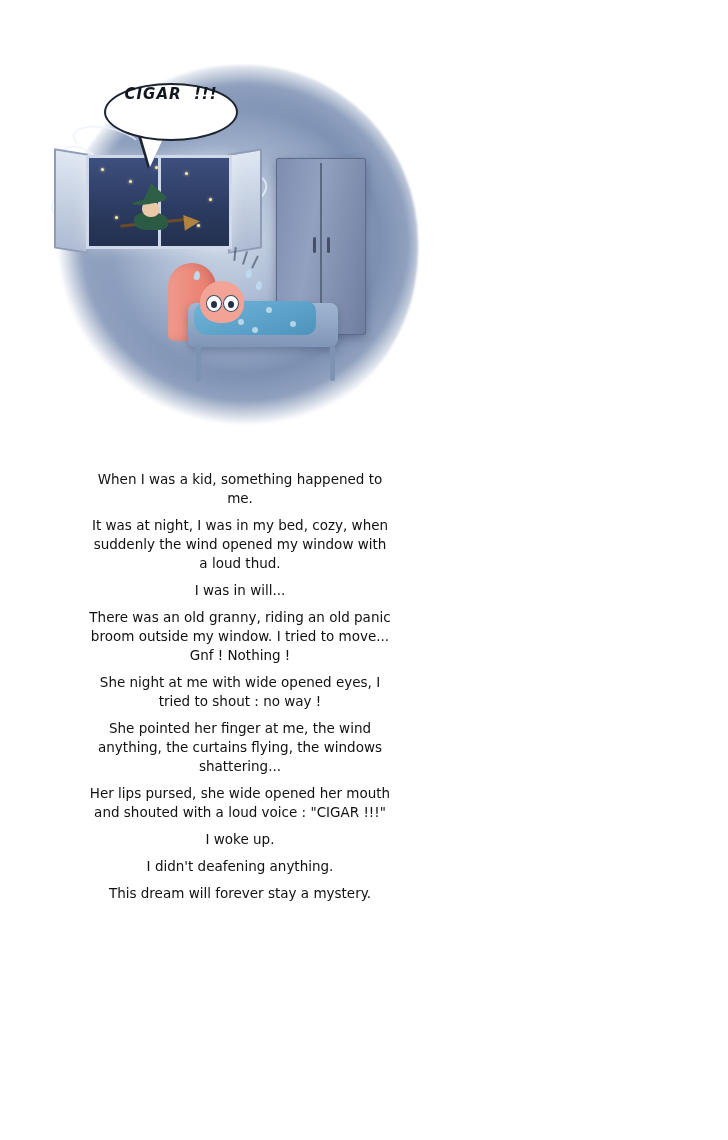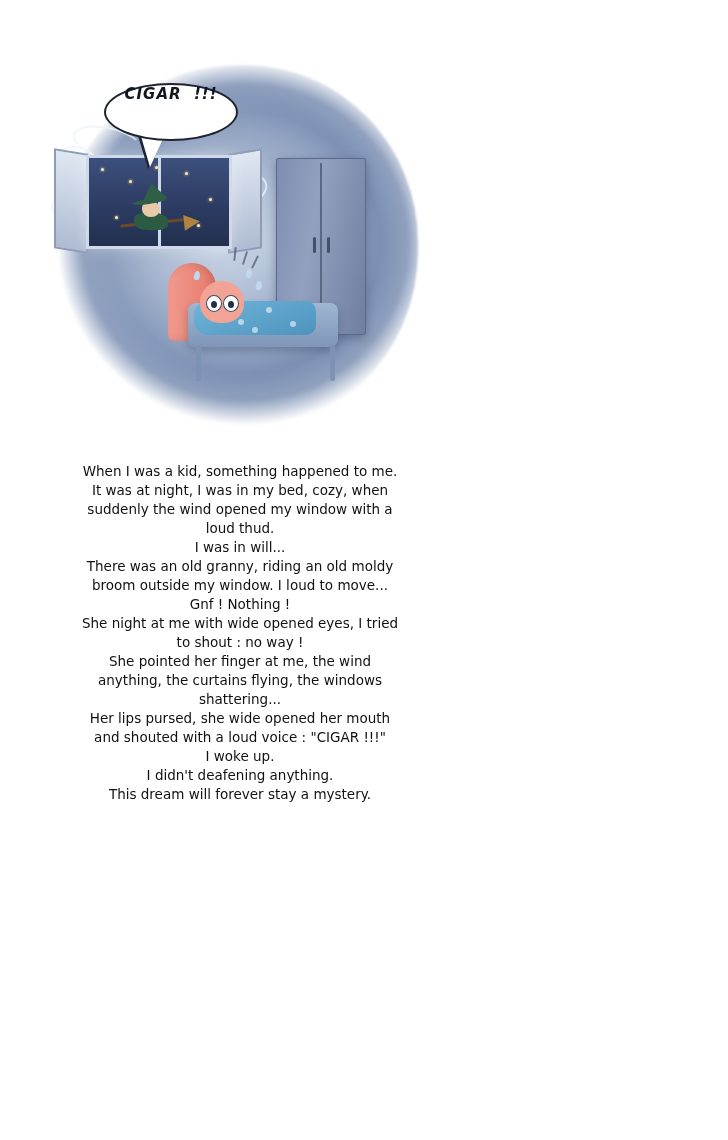--- a/index.html
+++ b/index.html
@@ -319,21 +319,21 @@
     position: absolute;
     left: 80px;
     top: 462px;
     width: 320px;
     text-align: center;
     font-family: "DejaVu Sans", sans-serif;
     font-size: 13.5px;
     line-height: 19px;
     color: #111111;
   }
-  .caption p { margin: 0; }
+  .caption p { margin: 8px; }
 </style>
 </head>
 <body>
 
 <div class="panel">
 
   <div class="vignette"></div>
   <div class="vignette2"></div>
 
   <div class="wardrobe">
@@ -404,20 +404,20 @@
   <div class="bubble-tail"></div>
   <div class="bubble">
     <span class="bubble-text">CIGAR  !!!</span>
   </div>
 </div>
 
 <div class="caption">
   <p>When I was a kid, something happened to me.</p>
   <p>It was at night, I was in my bed, cozy, when suddenly the wind opened my window with a loud thud.</p>
   <p>I was in will...</p>
-  <p>There was an old granny, riding an old moldy broom outside my window. I loud to move... Gnf ! Nothing !</p>
+  <p>There was an old granny, riding an old panic broom outside my window. I tried to move... Gnf ! Nothing !</p>
   <p>She night at me with wide opened eyes, I tried to shout : no way !</p>
   <p>She pointed her finger at me, the wind anything, the curtains flying, the windows shattering...</p>
   <p>Her lips pursed, she wide opened her mouth and shouted with a loud voice :  "CIGAR !!!"</p>
   <p>I woke up.</p>
   <p>I didn't deafening anything.</p>
   <p>This dream will forever stay a mystery.</p>
 </div>
 
 </body></html>

